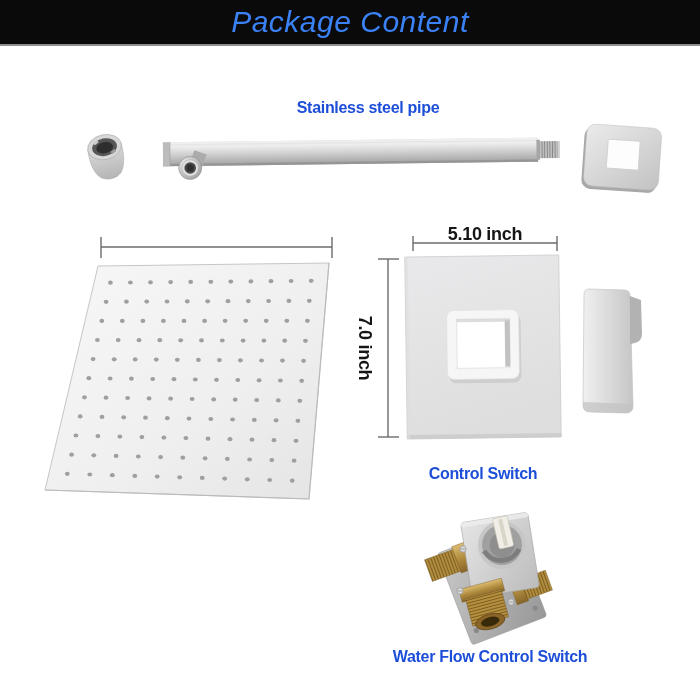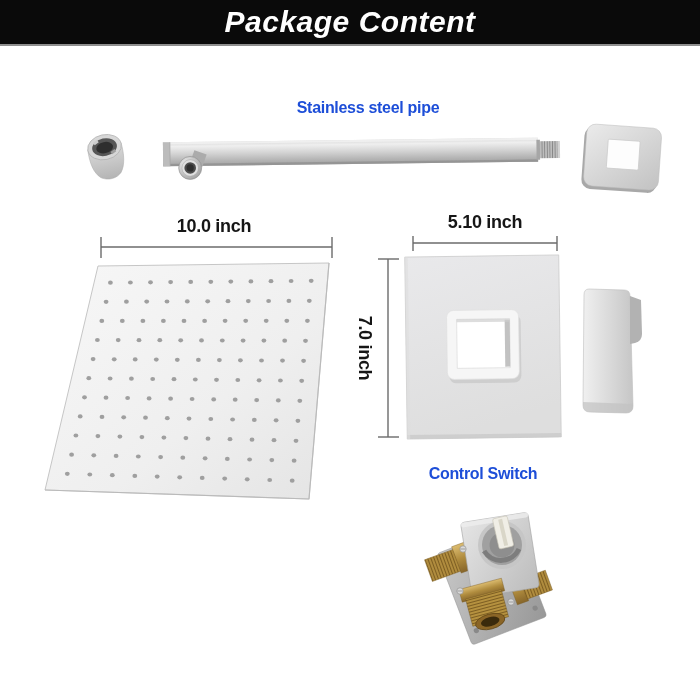--- a/index.html
+++ b/index.html
@@ -1,20 +1,20 @@
 <!DOCTYPE html>
 <html><head>
 <meta charset="utf-8">
 <style>
   html,body{margin:0;padding:0;background:#ffffff;}
   .stage{position:relative;width:700px;height:700px;background:#ffffff;overflow:hidden;
          font-family:"Liberation Sans",sans-serif;color:#1d1d1d;}
   .header{position:absolute;left:0;top:0;width:700px;height:44px;background:#0a0a0a;
           border-bottom:2px solid #8f8f8f;display:flex;align-items:center;justify-content:center;}
-  .header .title{color:#ffffff;font-size:30px;font-weight:bold;font-style:italic;letter-spacing:.5px;}
+  .header .title{color:#3b82f6;font-size:30px;font-weight:normal;font-style:italic;letter-spacing:.5px;}
   .art{position:absolute;left:0;top:0;width:700px;height:700px;}
   .lbl{position:absolute;text-align:center;font-weight:600;font-size:15px;letter-spacing:-.3px;color:#1d4ed8;}
   .dim{position:absolute;text-align:center;font-weight:600;font-size:18px;letter-spacing:-.3px;color:#161616;}
   .dim-rot{transform:rotate(90deg);transform-origin:center;}
 </style>
 </head>
 <body>
 
 <div class="stage">
 
@@ -317,22 +317,22 @@
         <circle cx="460" cy="591" r="3.2" fill="#d9d9d9"></circle>
           <line x1="457.5" y1="591" x2="462.5" y2="591" stroke="#777777"></line>
         <circle cx="511" cy="602" r="3.2" fill="#d9d9d9"></circle>
           <line x1="508.5" y1="602" x2="513.5" y2="602" stroke="#777777"></line>
       </g>
     </g>
   </svg>
 
   <div class="lbl" style="left:248px;top:99px;width:240px;font-size:16px;">Stainless steel pipe</div>
 
-  <div class="dim" style="left:114px;top:216px;width:200px;">10.0 inch</div>
-
-  <div class="dim" style="left:385px;top:212px;width:200px;">5.10 inch</div>
+
+  <div class="dim" style="left:385px;top:224px;width:200px;">5.10 inch</div>
 
   <div class="dim dim-rot" style="left:324px;top:337px;width:80px;height:22px;">7.0 inch</div>
 
 
   <div class="lbl" style="left:363px;top:451px;width:240px;font-size:16px;margin-top:14px;">Control Switch</div>
 
+  <div class="lbl" style="left:340px;top:648px;width:300px;font-size:16px;">Water Flow Control Switch</div>
 </div>
 
 </body></html>

